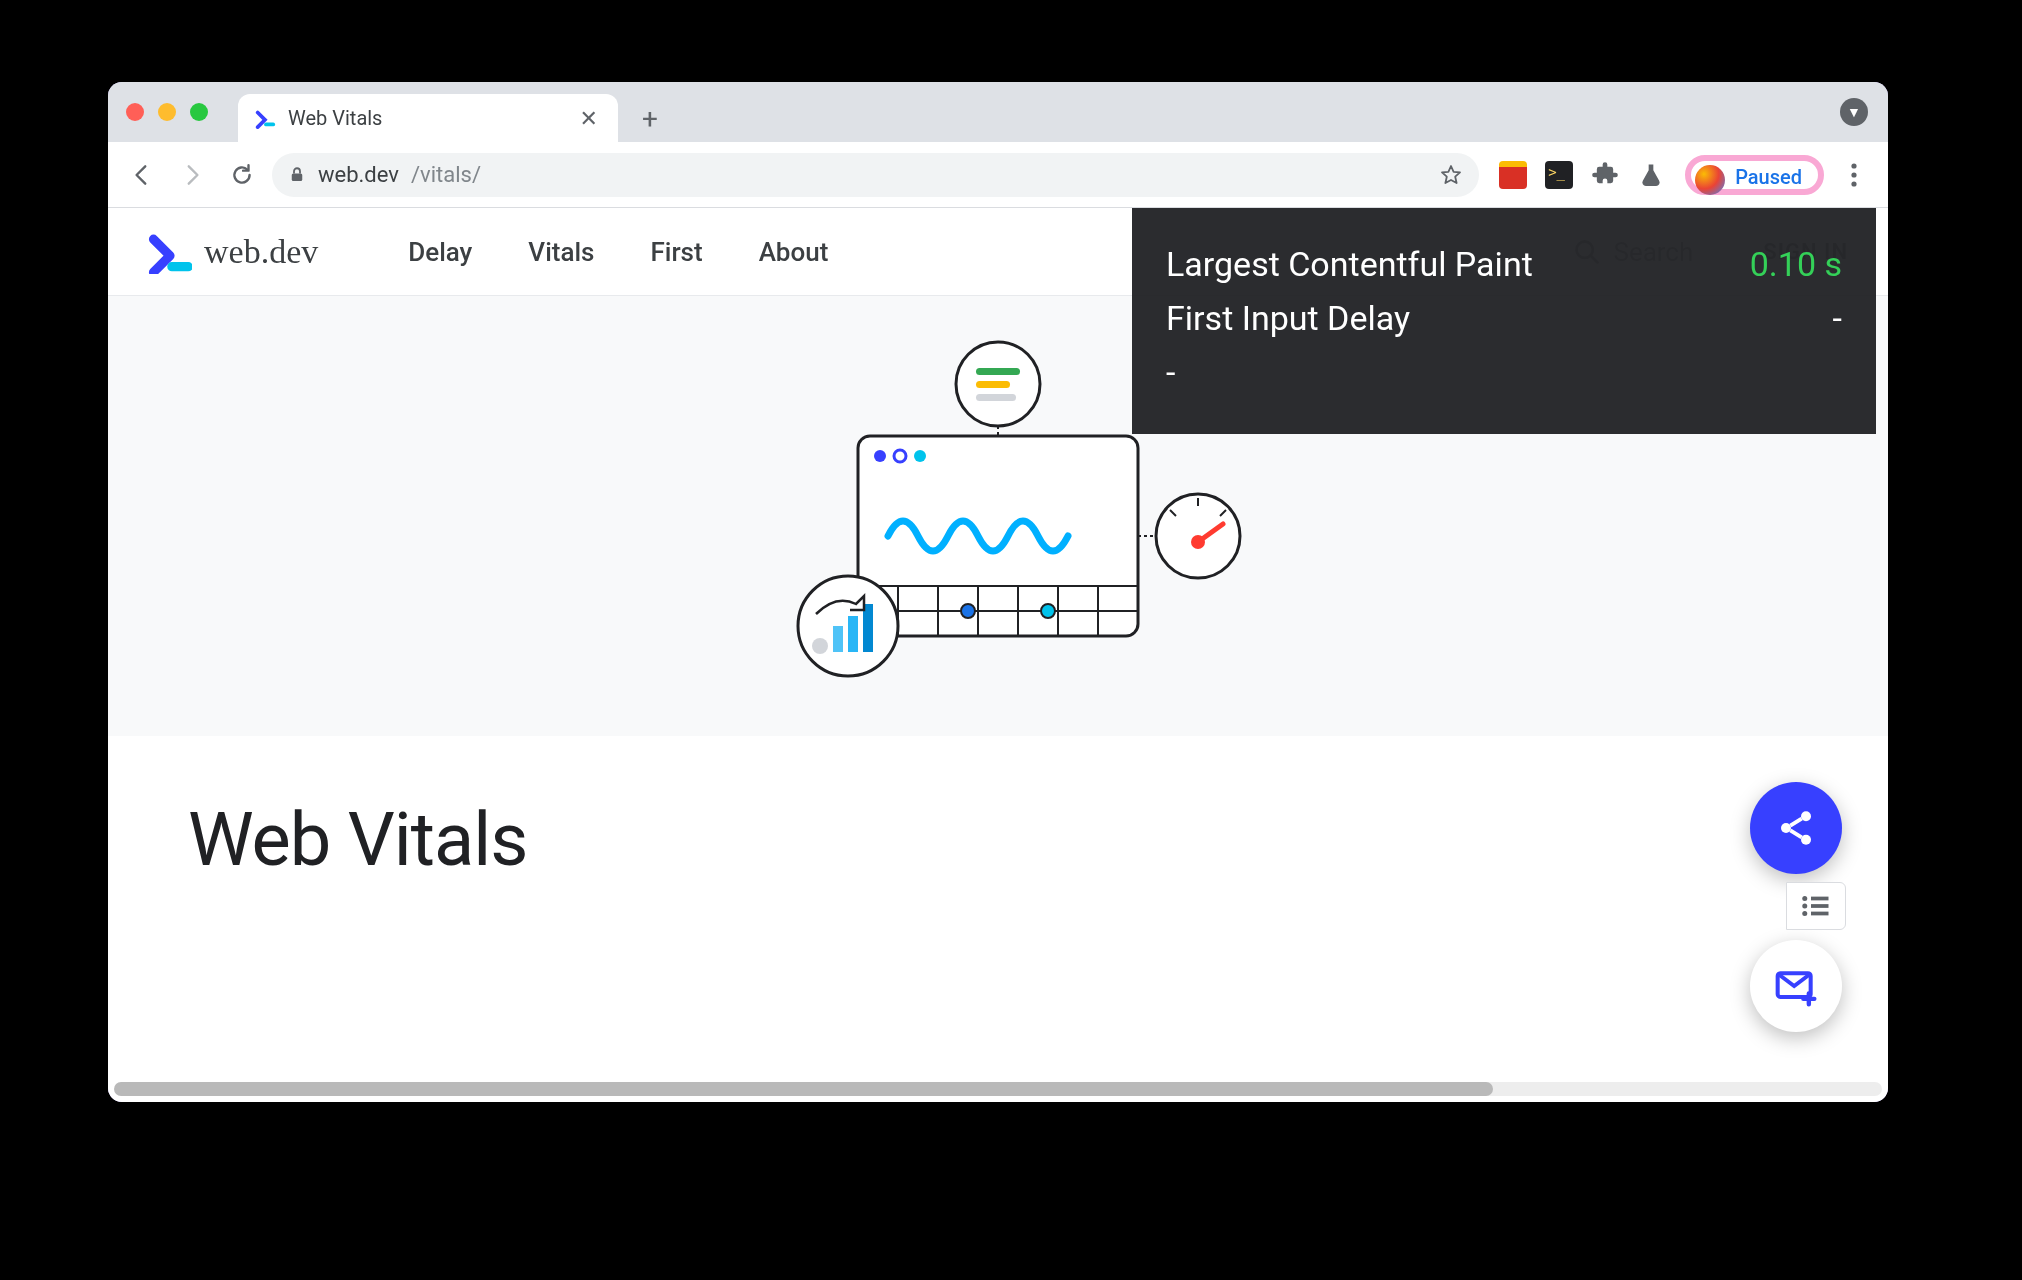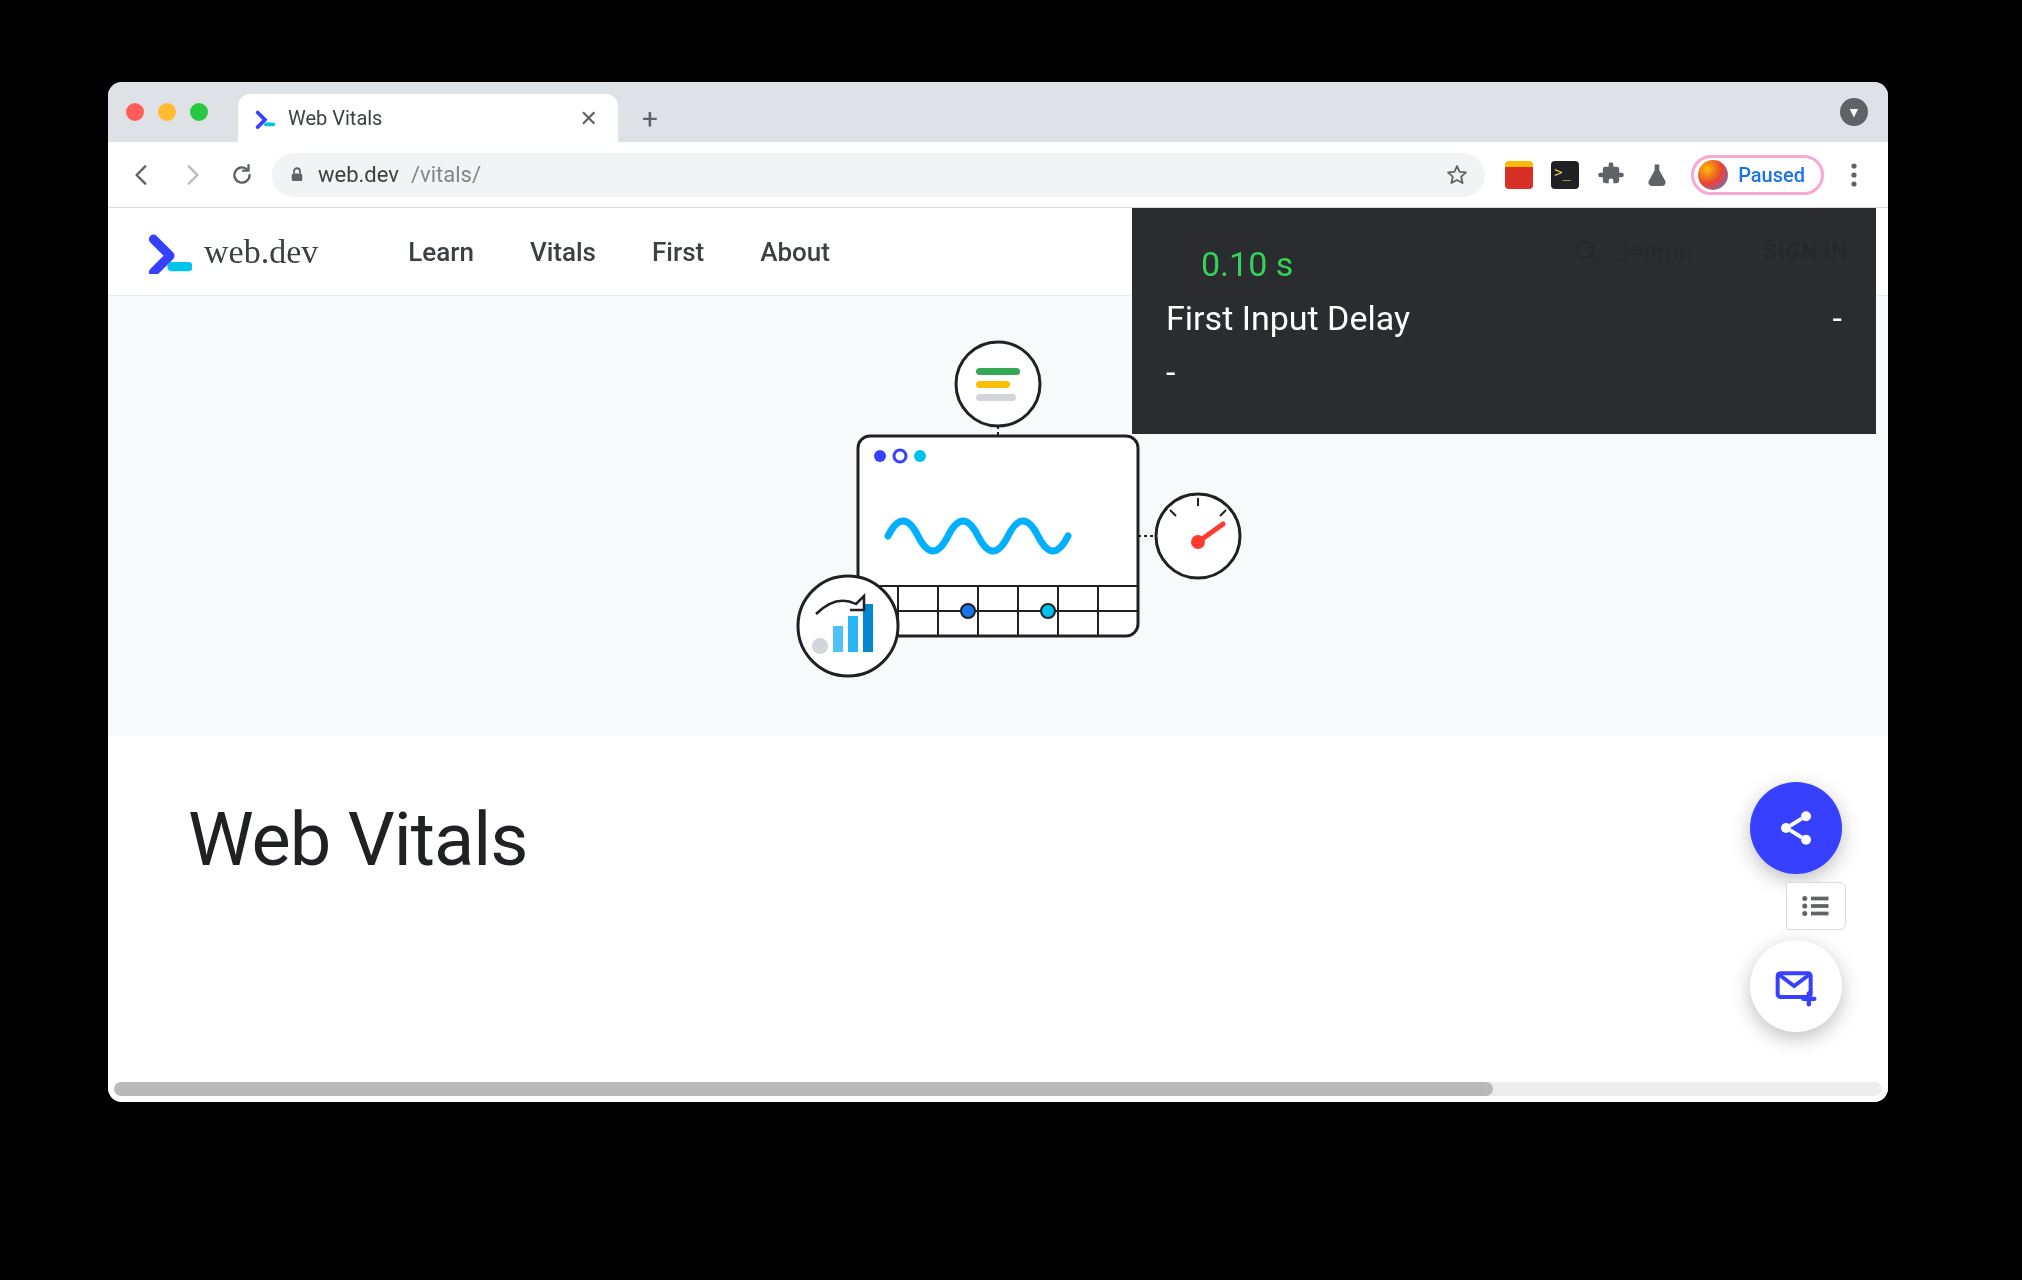--- a/index.html
+++ b/index.html
@@ -67,22 +67,22 @@
   }
   .omnibox .lock { color:#5f6368; font-size:18px; }
   .omnibox .path { color:#80868b; }
   .omnibox .star { margin-left:auto; color:#5f6368; }
   .ext-icons { display:flex; align-items:center; gap:18px; padding:0 10px; }
   .ext { width:28px; height:28px; border-radius:4px; }
   .ext.red { background:#d93025; border-top:6px solid #fbbc04; }
   .ext.orange { background:#202124; position:relative; }
   .ext.orange::after { content:">_"; color:#fdd663; font-size:14px; position:absolute; left:3px; top:3px; font-family:monospace; }
   .profile-chip {
-    display:flex; align-items:center; gap:10px;
-    border:3px solid #f9a8d4; border-radius:22px;
+    display:flex; align-items:flex-start; gap:10px;
+    border:6px solid #f9a8d4; border-radius:22px;
     padding:4px 16px 4px 4px; height:40px;
     color:#1a73e8; font-size:20px; font-weight:500;
   }
   .avatar { width:30px; height:30px; border-radius:50%; background: radial-gradient(circle at 30% 30%, #fbbc04, #ea4335, #4285f4); }
   
   .page { flex:1; background:#fff; position:relative; overflow:hidden; }
   .site-header {
     height: 88px;
     display:flex; align-items:center;
     padding: 0 40px;
@@ -214,37 +214,38 @@
 
     <div class="site-header">
       <div class="logo">
         <svg width="44" height="44" viewBox="0 0 24 24">
             <path d="M3 5 L12 14 L3 23" stroke="#3740ff" stroke-width="5" fill="none" stroke-linecap="round" stroke-linejoin="round"></path>
             <path d="M13 20 L22 20" stroke="#00c3ec" stroke-width="5" stroke-linecap="round"></path>
           </svg>
         <span class="logo-text">web.dev</span>
       </div>
       <div class="navlinks">
-        <span class="navlink">Learn</span>
+        <span class="navlink">Delay</span>
         <span class="navlink">Vitals</span>
         <span class="navlink">First</span>
         <span class="navlink">About</span>
       </div>
       <div class="search-area">
         <svg width="28" height="28" viewBox="0 0 24 24">
             <circle cx="10" cy="10" r="7" stroke="#5f6368" stroke-width="2.4" fill="none"></circle>
             <path d="M15 15 L21 21" stroke="#5f6368" stroke-width="2.4" stroke-linecap="round"></path>
           </svg>
         <span>Search</span>
       </div>
       <span class="signin">SIGN IN</span>
     </div>
 
     <div class="vitals-overlay">
       <div class="vrow">
+        <span class="vlabel">Largest Contentful Paint</span>
         <span class="vval good">0.10 s</span>
       </div>
       <div class="vrow">
         <span class="vlabel">First Input Delay</span>
         <span class="vval">-</span>
       </div>
       <div class="vrow">
         <span class="vval">-</span>
       </div>
     </div>

